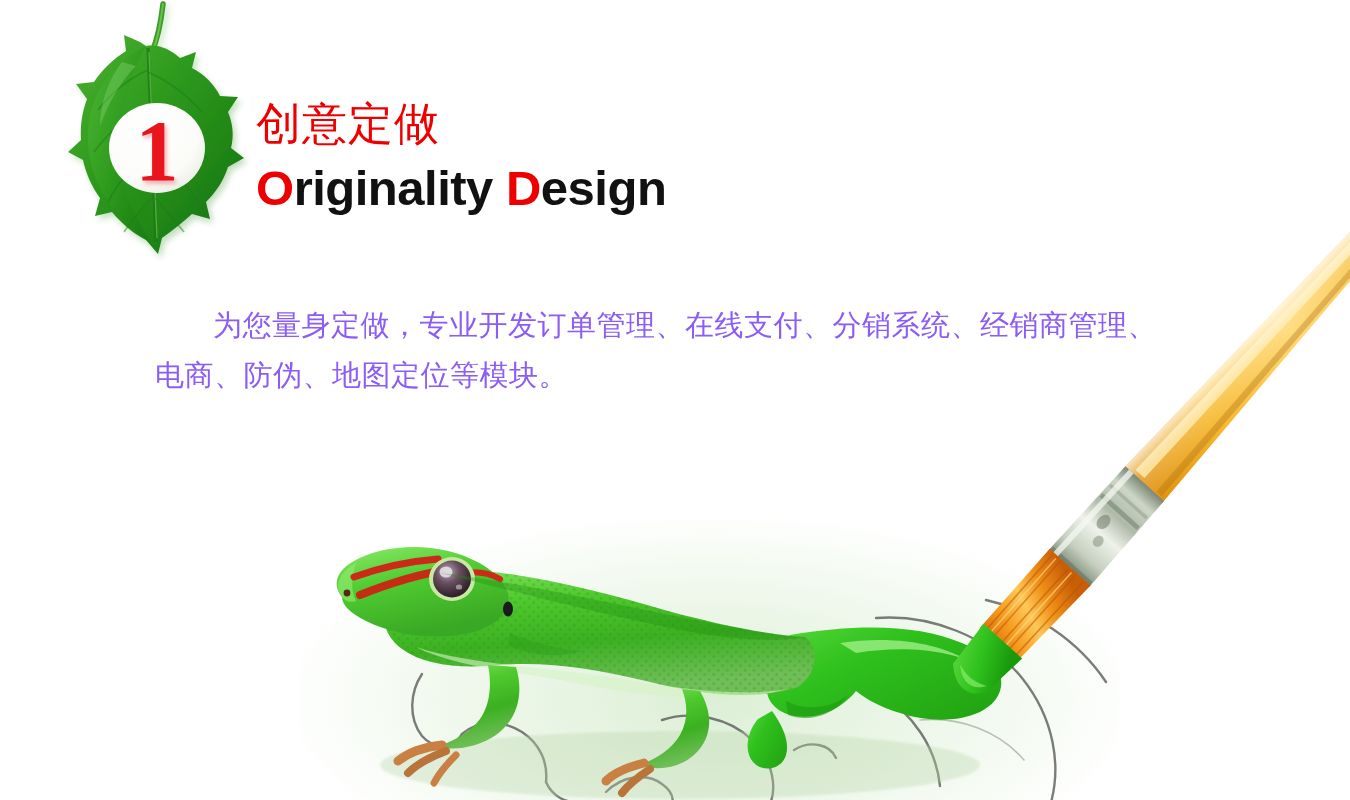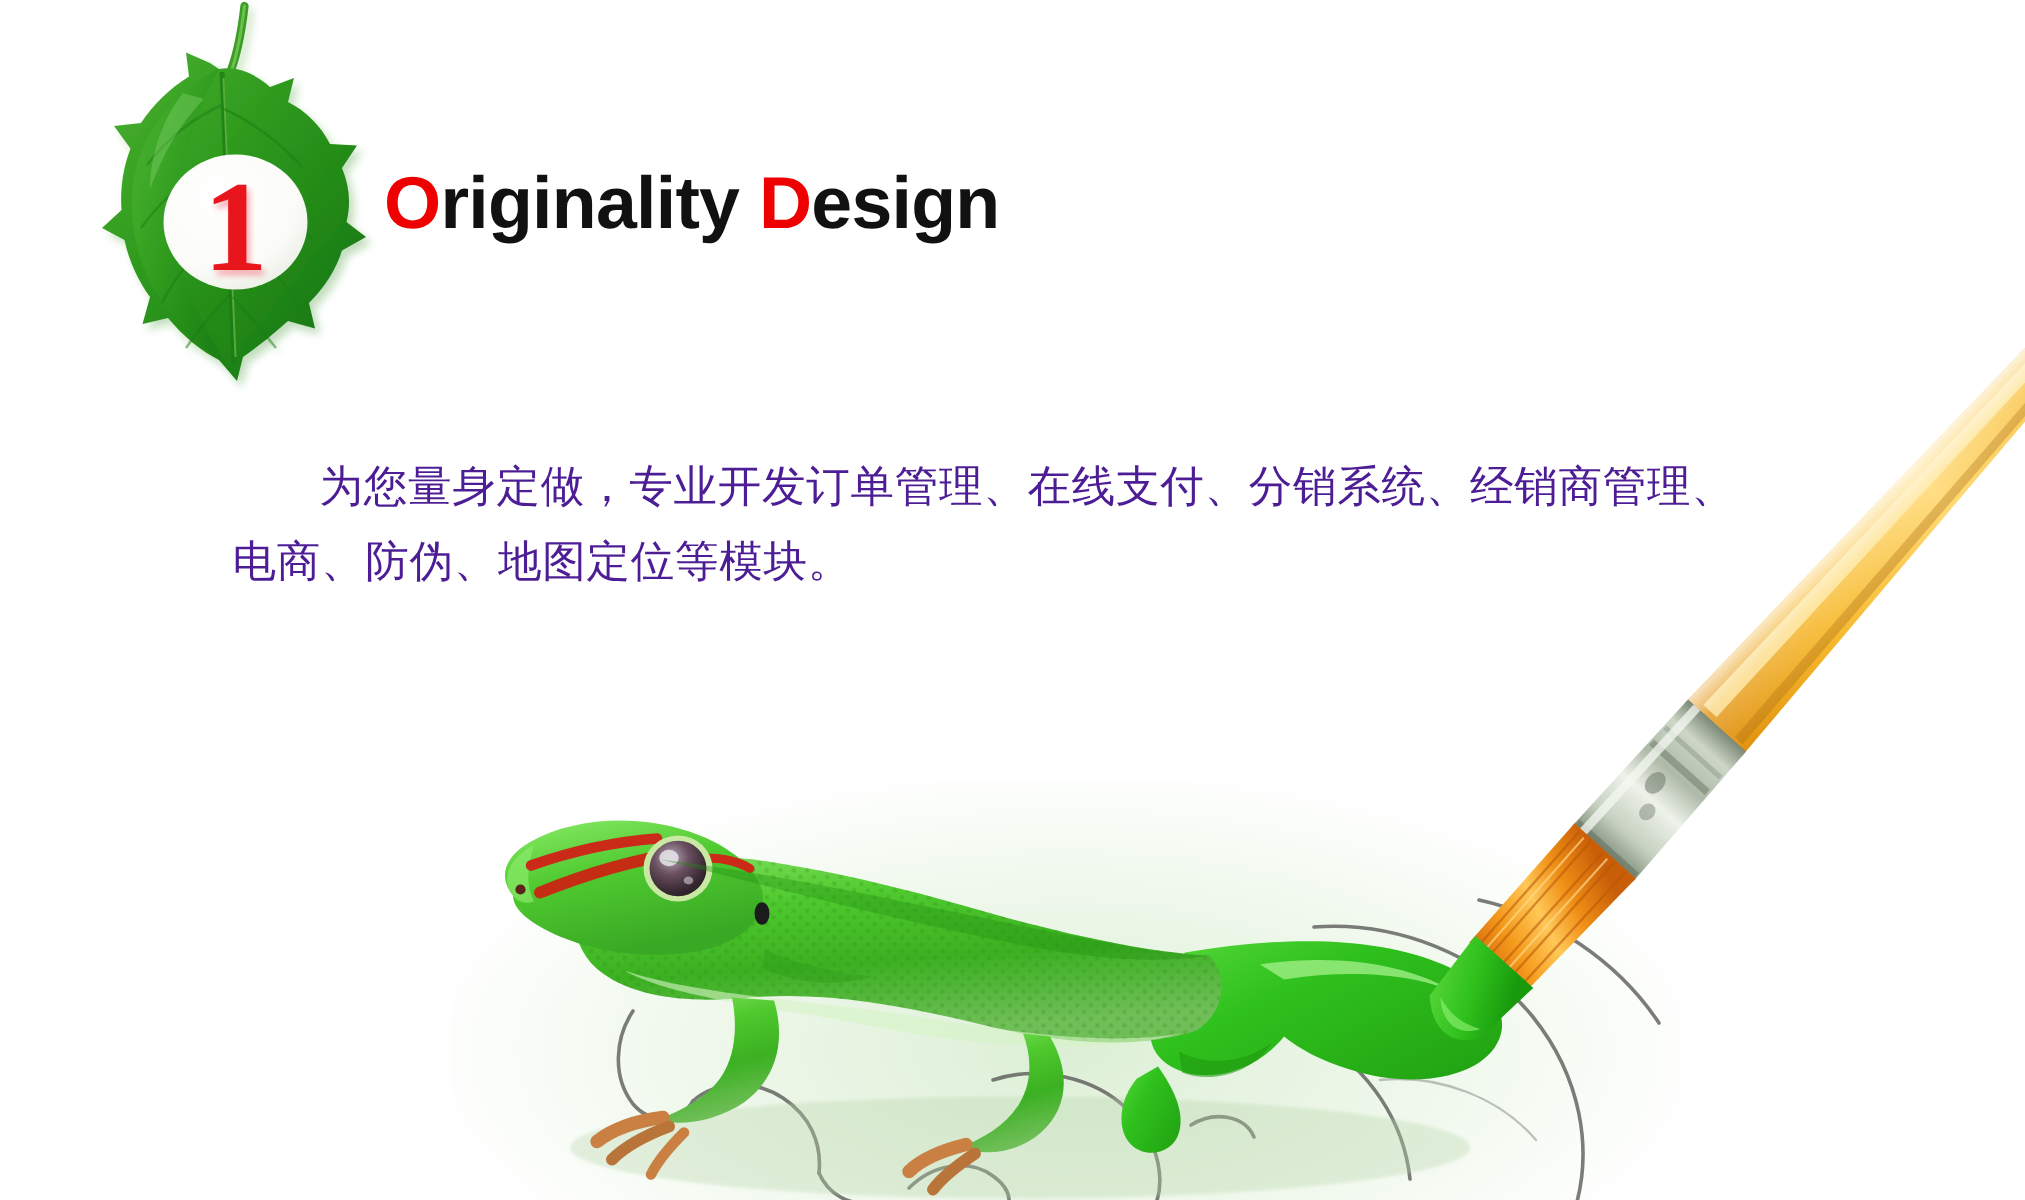--- a/index.html
+++ b/index.html
@@ -71,21 +71,21 @@
   
   .body-block {
     position: absolute;
     left: 155px;
     top: 300px;
     width: 1030px;
   }
   .para {
     font-size: 29px;
     line-height: 50px;
-    color: #4c1d95;
+    color: #8b5cf6;
     letter-spacing: 0.5px;
   }
   .para-1 { text-indent: 58px; }
   .para-2 {
     margin-top: 38px;
     text-indent: 58px;
   }
 
   
   .brush {
@@ -226,20 +226,21 @@
 
       <ellipse cx="95" cy="148" rx="48" ry="45" fill="url(#circleGrad)"></ellipse>
 
       <g filter="url(#numShadow)">
         <text x="95" y="180" text-anchor="middle" font-family="Liberation Serif, DejaVu Serif, serif" font-size="86" font-weight="bold" fill="#e8141b">1</text>
       </g>
     </svg>
   </div>
 
   <div class="heading-block">
+    <div class="heading-cn">创意定做</div>
     <div class="heading-en">
       <span class="cap">O</span><span>riginality </span><span class="cap">D</span><span>esign</span>
     </div>
   </div>
 
   <div class="body-block">
     <div class="para para-1">为您量身定做，专业开发订单管理、在线支付、分销系统、经销商管理、电商、防伪、地图定位等模块。</div>
   </div>
 
   <div class="sketch">

